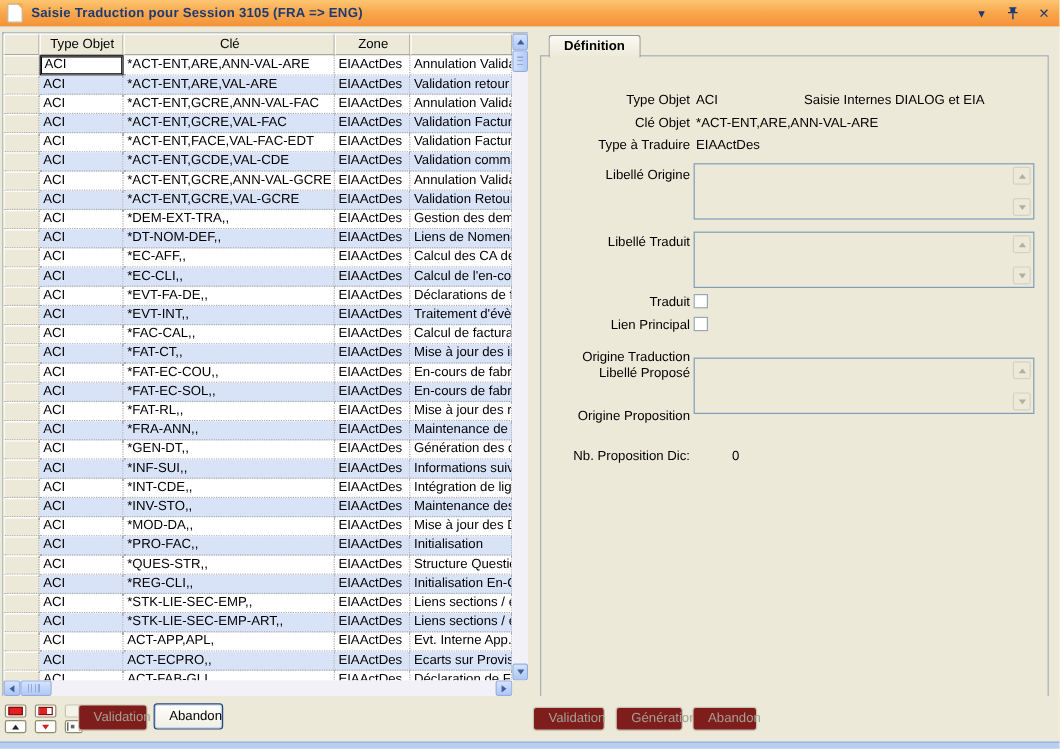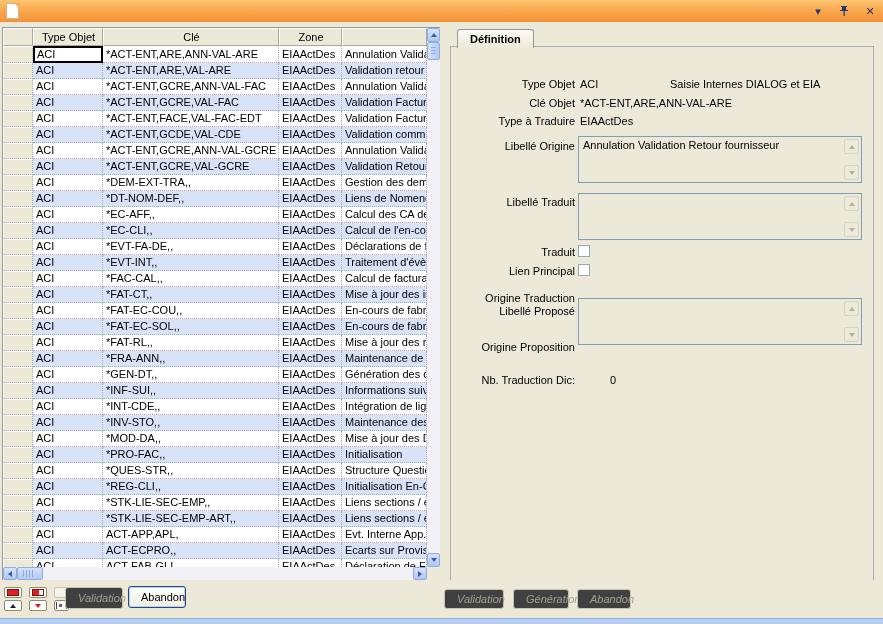--- a/index.html
+++ b/index.html
@@ -65,37 +65,38 @@
   .navgrid{position:absolute;left:4px;top:7px;display:grid;grid-template-columns:18px 18px 15px;grid-template-rows:11px 11px;column-gap:7px;row-gap:2px;}
   .navbtn{background:#fff;border:1px solid #8f8c6d;border-radius:2px;box-sizing:border-box;display:flex;align-items:center;justify-content:center;}
   .navbtn.blank{background:#f4f3ea;border-color:#c9c4ae;}
   .shape-bar{width:10px;height:5px;background:#e31f1f;border:1px solid #7a1010;}
   .shape-halfbar{width:10px;height:5px;border:1px solid #7a1010;background:linear-gradient(90deg,#e31f1f 0 60%,#fff 60%);}
   .shape-brackets{width:9px;height:7px;border-left:1px solid #444;border-right:1px solid #444;position:relative;}
   .shape-brackets::after{content:"";position:absolute;left:2px;top:2px;width:3px;height:3px;background:#666;}
 
   .btn{display:inline-block;height:22px;line-height:20px;padding:0 12px;border-radius:3px;box-sizing:border-box;text-align:center;
     background:linear-gradient(180deg,#fefefc,#f0efe4);border:1px solid #c6c0ac;}
-  .btn.disabled{color:#a3a092;background:#404040;border:1px solid #c9c3b2;font-style:italic;}
+  .btn.disabled{color:#a3a092;background:#7f1d1d;border:1px solid #c9c3b2;}
   .btn.default{border:1px solid #28477f;box-shadow:inset 0 0 0 1px #bcd0f2;color:#000;}
   .lbtn-validation{position:absolute;left:65px;top:7px;width:58px;}
   .lbtn-abandon{position:absolute;left:128px;top:6px;width:58px;}
   .rbtn-validation{position:absolute;left:444px;top:9px;width:60px;height:20px;line-height:18px;}
   .rbtn-selection{position:absolute;left:513px;top:9px;width:56px;height:20px;line-height:18px;}
   .rbtn-abandon{position:absolute;left:577px;top:9px;width:54px;height:20px;line-height:18px;}
 
   .bottom-strip{position:absolute;left:0;top:618px;width:883px;height:6px;background:#b9cff1;border-top:1px solid #8cb0e4;box-sizing:border-box;}
 </style>
 </head>
 <body>
 
 <div class="window">
 
   <div class="titlebar">
     <div class="doc-icon"></div>
+    <div class="title-text">Saisie Traduction pour Session 3105 (FRA =&gt; ENG)</div>
     <div class="tb-icons">
       <div class="tb-ico">▾</div>
       <div class="tb-ico">
         <svg width="10" height="12" viewBox="0 0 10 12">
             <path d="M2 1h6v1H7v3h2v1H1V5h2V2H2z" fill="#1c3a74"></path>
             <rect x="4.5" y="6" width="1.2" height="5" fill="#1c3a74"></rect>
           </svg>
       </div>
       <div class="tb-ico">✕</div>
     </div>
@@ -391,21 +392,20 @@
       <div class="fvalue" style="left:219px;top:30px;">Saisie Internes DIALOG et EIA</div>
 
       <div class="flabel" style="top:49px;">Clé Objet</div>
       <div class="fvalue" style="left:129px;top:49px;">*ACT-ENT,ARE,ANN-VAL-ARE</div>
 
       <div class="flabel" style="top:67px;">Type à Traduire</div>
       <div class="fvalue" style="left:129px;top:67px;">EIAActDes</div>
 
       <div class="flabel" style="top:92px;">Libellé Origine</div>
       <div class="textbox" style="top:89px;">
-        <span>Annulation Validation Retour fournisseur</span>
         <div class="ta-btn" style="top:2px;">
             <div class="tri up"></div>
           </div>
         <div class="ta-btn" style="bottom:2px;">
             <div class="tri dn"></div>
           </div>
       </div>
 
       <div class="flabel" style="top:148px;">Libellé Traduit</div>
       <div class="textbox" style="top:146px;">
@@ -432,21 +432,21 @@
         <div class="ta-btn" style="top:2px;">
             <div class="tri up"></div>
           </div>
         <div class="ta-btn" style="bottom:2px;">
             <div class="tri dn"></div>
           </div>
       </div>
 
       <div class="flabel" style="top:293px;">Origine Proposition</div>
 
-      <div class="flabel" style="top:326px;">Nb. Traduction Dic:</div>
+      <div class="flabel" style="top:326px;">Nb. Proposition Dic:</div>
       <div class="fvalue" style="left:159px;top:326px;">0</div>
     </div>
   </div>
 
   <div class="bottom-bar">
     <div class="navgrid">
       <div class="navbtn">
           <div class="shape-bar"></div>
         </div>
       <div class="navbtn">

